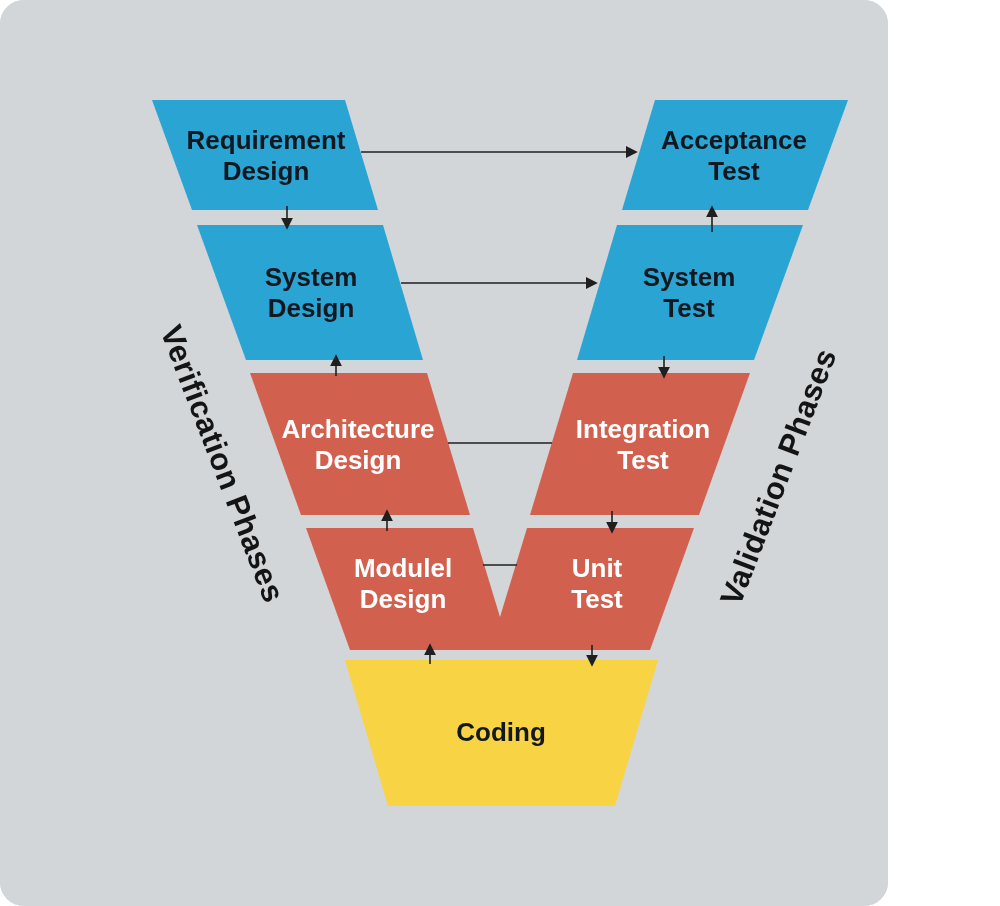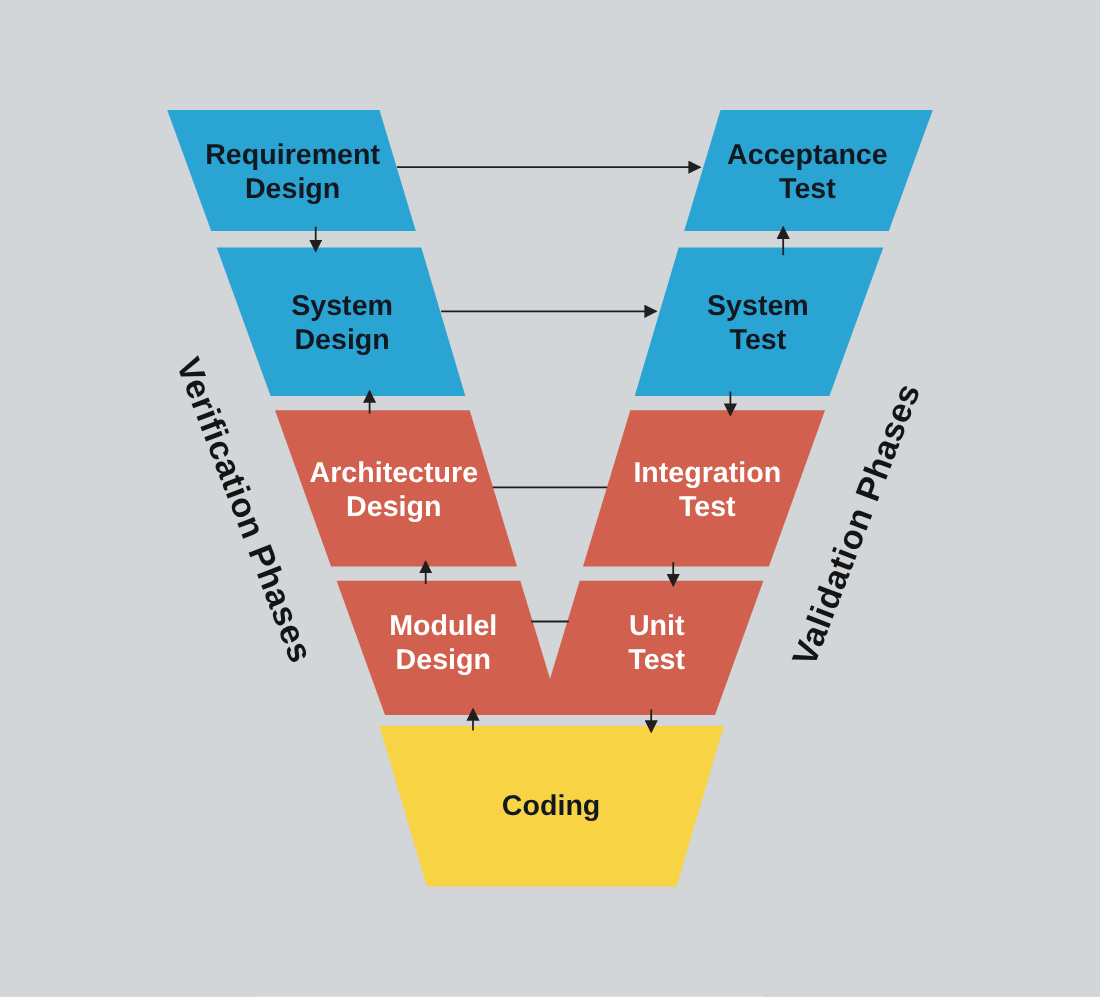--- a/index.html
+++ b/index.html
@@ -1,21 +1,22 @@
 <!DOCTYPE html>
 <html><head>
 <meta charset="utf-8">
 <style>
   html, body { margin: 0; padding: 0; }
   body { font-family: "Liberation Sans", sans-serif; }
   .stage-wrap {
     position: relative;
-    width: 1000px;
+    width: 888px;
     height: 906px;
     overflow: hidden;
+    border-radius: 24px;
   }
   svg { display: block; }
   .stage-label {
     font-family: "Liberation Sans", sans-serif;
     font-weight: 700;
     font-size: 26px;
     text-anchor: middle;
   }
   .txt-dark  { fill: #12181f; }
   .txt-light { fill: #ffffff; }

